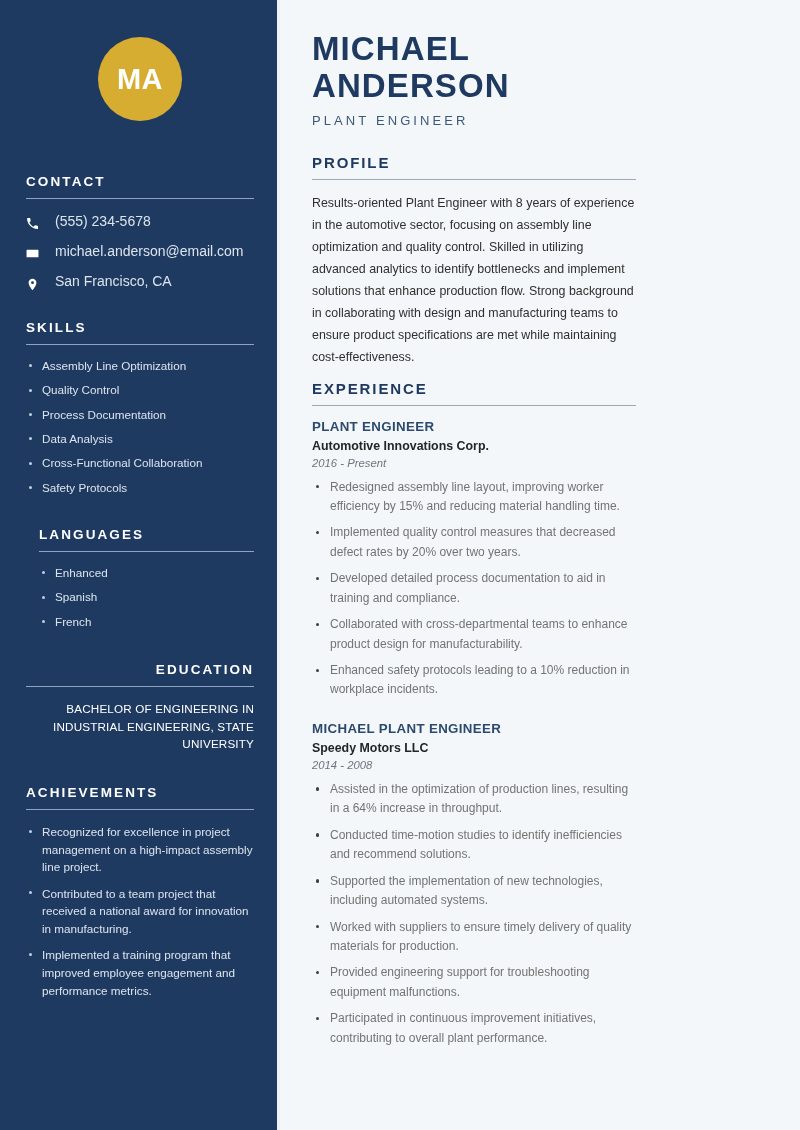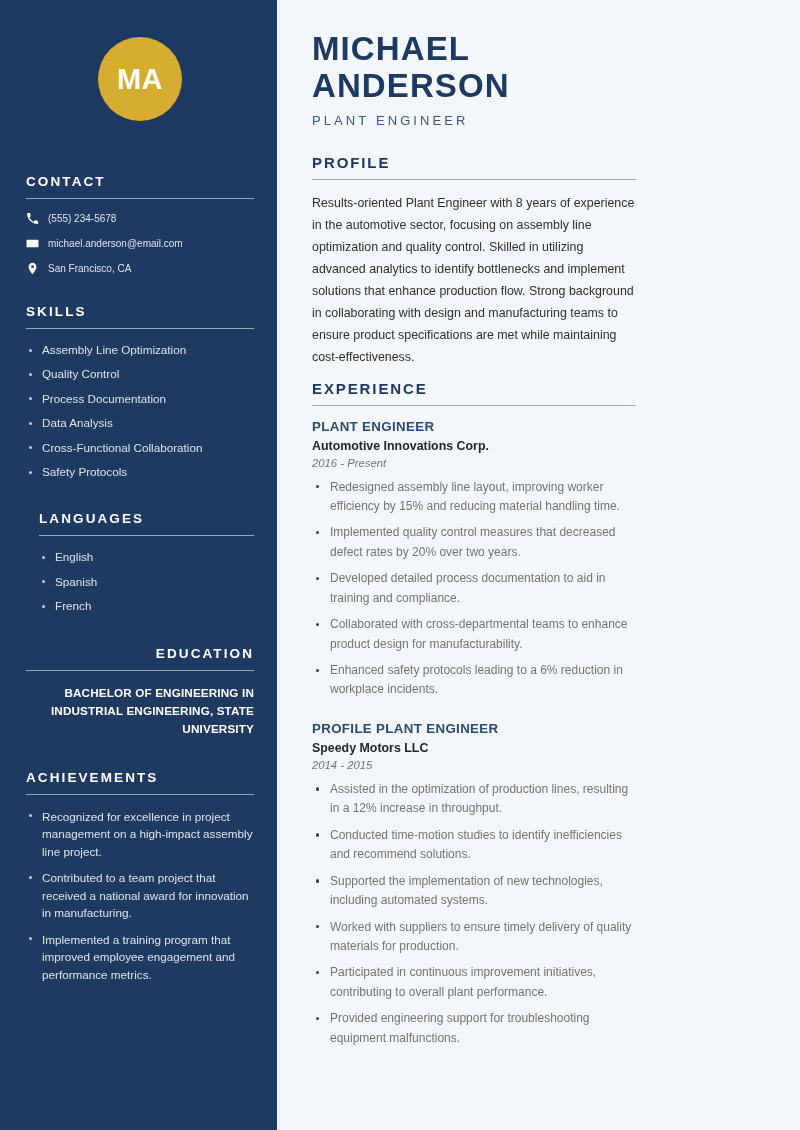--- a/index.html
+++ b/index.html
@@ -82,24 +82,24 @@
   .side-rule {
     height: 1px;
     background: #8ea4c0;
     margin-bottom: 13px;
   }
 
   .contact-list { list-style: none; }
 
   .contact-item {
     display: flex;
-    align-items: center;
-    gap: 9px;
+    align-items: flex-end;
+    gap: 16px;
     color: #dce4ee;
-    font-size: 10px;
+    font-size: 14px;
     margin-bottom: 12px;
     line-height: 1.3;
   }
 
   .contact-icon {
     width: 13px;
     height: 13px;
     display: inline-flex;
     align-items: center;
     justify-content: center;
@@ -127,21 +127,21 @@
     height: 3px;
     border-radius: 50%;
     background: #c3cfe0;
   }
 
   .side-list.wrapped li { line-height: 1.5; margin-bottom: 9px; }
 
   .edu-entry {
     color: #ffffff;
     font-size: 11.7px;
-    font-weight: bold;
+    font-weight: normal;
     line-height: 1.52;
     letter-spacing: 0.15px;
   }
 
   
   .main {
     flex: 1;
     padding: 31px 28px 0 32px;
     background: #f4f7f9;
   }
@@ -283,21 +283,21 @@
         <li>Data Analysis</li>
         <li>Cross-Functional Collaboration</li>
         <li>Safety Protocols</li>
       </ul>
     </section>
 
     <section class="side-section languages">
       <div class="side-heading">LANGUAGES</div>
       <div class="side-rule"></div>
       <ul class="side-list">
-        <li>English</li>
+        <li>Enhanced</li>
         <li>Spanish</li>
         <li>French</li>
       </ul>
     </section>
 
     <section class="side-section education">
       <div class="side-heading">EDUCATION</div>
       <div class="side-rule"></div>
       <div class="edu-entry">BACHELOR OF ENGINEERING IN INDUSTRIAL ENGINEERING, STATE UNIVERSITY</div>
     </section>
@@ -331,35 +331,35 @@
 
       <div class="exp-entry">
         <div class="exp-title">PLANT ENGINEER</div>
         <div class="exp-company">Automotive Innovations Corp.</div>
         <div class="exp-dates">2016 - Present</div>
         <ul class="exp-bullets">
           <li>Redesigned assembly line layout, improving worker efficiency by 15% and reducing material handling time.</li>
           <li>Implemented quality control measures that decreased defect rates by 20% over two years.</li>
           <li>Developed detailed process documentation to aid in training and compliance.</li>
           <li>Collaborated with cross-departmental teams to enhance product design for manufacturability.</li>
-          <li>Enhanced safety protocols leading to a 6% reduction in workplace incidents.</li>
+          <li>Enhanced safety protocols leading to a 10% reduction in workplace incidents.</li>
         </ul>
       </div>
 
       <div class="exp-entry">
-        <div class="exp-title">PROFILE PLANT ENGINEER</div>
+        <div class="exp-title">MICHAEL PLANT ENGINEER</div>
         <div class="exp-company">Speedy Motors LLC</div>
-        <div class="exp-dates">2014 - 2015</div>
+        <div class="exp-dates">2014 - 2008</div>
         <ul class="exp-bullets">
-          <li>Assisted in the optimization of production lines, resulting in a 12% increase in throughput.</li>
+          <li>Assisted in the optimization of production lines, resulting in a 64% increase in throughput.</li>
           <li>Conducted time-motion studies to identify inefficiencies and recommend solutions.</li>
           <li>Supported the implementation of new technologies, including automated systems.</li>
           <li>Worked with suppliers to ensure timely delivery of quality materials for production.</li>
+          <li>Provided engineering support for troubleshooting equipment malfunctions.</li>
           <li>Participated in continuous improvement initiatives, contributing to overall plant performance.</li>
-          <li>Provided engineering support for troubleshooting equipment malfunctions.</li>
         </ul>
       </div>
 
     </section>
 
   </main>
 
 </div>
 
 </body></html>

